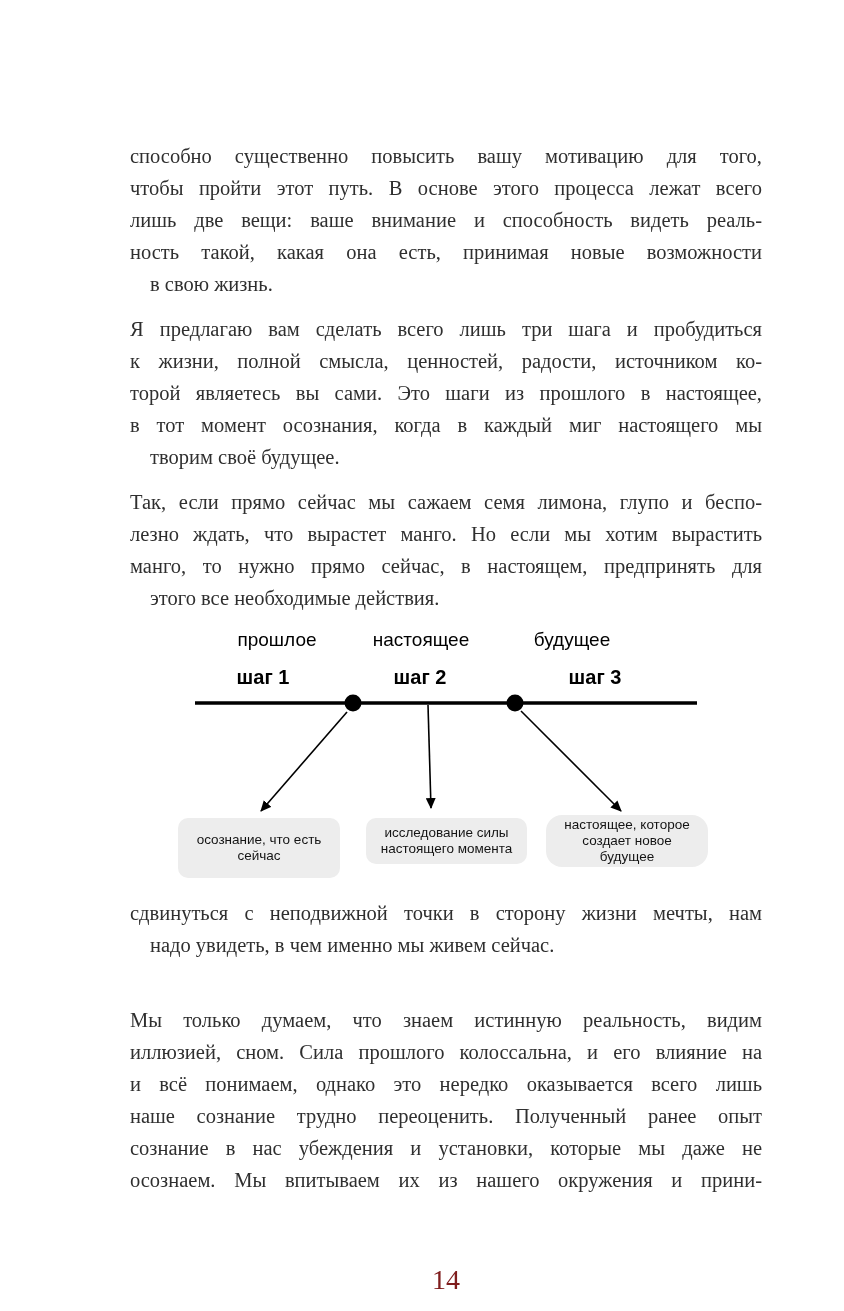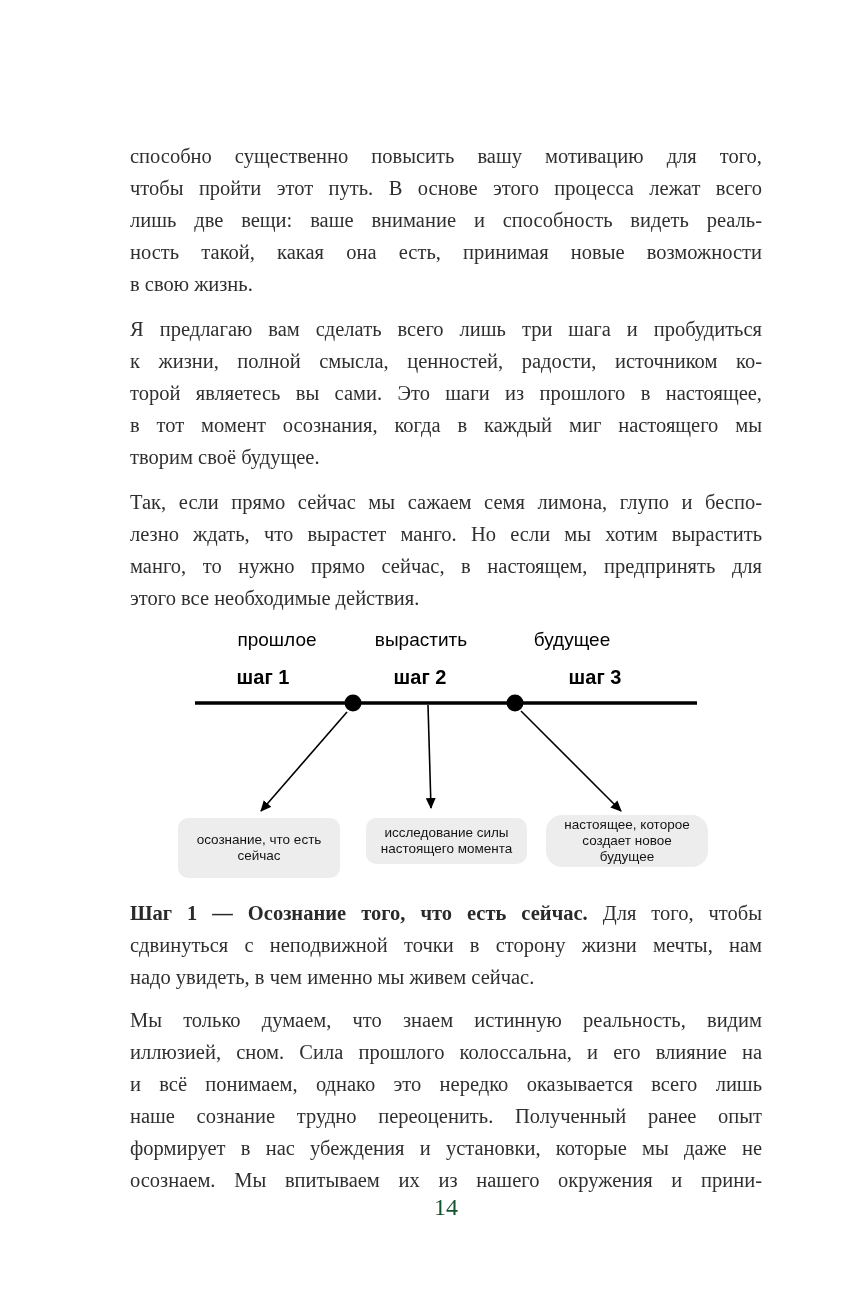--- a/index.html
+++ b/index.html
@@ -20,21 +20,21 @@
     margin: 0;
     font-size: 20.5px;
     line-height: 32px;
   }
   .line {
     display: block;
     text-align: justify;
     text-align-last: justify;
     white-space: normal;
   }
-  .line.last { text-align-last: left; }
+  .line.last { text-align-last: left; margin-left: 20px; }
   .para b { font-weight: bold; color: #2a2a2a; }
 
   #p1 { top: 140px; }
   #p2 { top: 313px; }
   #p3 { top: 486px; }
   #p4 { top: 897px; }
   #p5 { top: 1004px; }
 
   
   .diagram {
@@ -72,24 +72,24 @@
     font-size: 13.5px;
     line-height: 16px;
     color: #141414;
   }
   #box-1 { left: 178px; top: 193px; width: 162px; height: 60px; }
   #box-2 { left: 366px; top: 193px; width: 161px; height: 46px; }
   #box-3 { left: 546px; top: 190px; width: 162px; height: 52px; border-radius: 16px; }
 
   .page-number {
     position: absolute;
-    top: 1194px; left: 130px; width: 632px;
+    top: 1264px; left: 130px; width: 632px;
     text-align: center;
-    font-size: 24px;
-    color: #14532d;
+    font-size: 28px;
+    color: #7f1d1d;
   }
 </style>
 </head>
 <body>
 
 <div class="page">
 
   <p class="para" id="p1">
       <span class="line">способно существенно повысить вашу мотивацию для того,</span>
       <span class="line">чтобы пройти этот путь. В основе этого процесса лежат всего</span>
@@ -122,44 +122,43 @@
       </defs>
       <line x1="195" y1="78" x2="697" y2="78" stroke="#000" stroke-width="3.6"></line>
       <circle cx="353" cy="78" r="8.5" fill="#000"></circle>
       <circle cx="515" cy="78" r="8.5" fill="#000"></circle>
       <line x1="347" y1="87" x2="261" y2="186" stroke="#000" stroke-width="1.6" marker-end="url(#ah)"></line>
       <line x1="428" y1="80" x2="431" y2="183" stroke="#000" stroke-width="1.6" marker-end="url(#ah)"></line>
       <line x1="521" y1="86" x2="621" y2="186" stroke="#000" stroke-width="1.6" marker-end="url(#ah)"></line>
     </svg>
 
     <span class="col-label" id="period-1">прошлое</span>
-    <span class="col-label" id="period-2">вырастить</span>
+    <span class="col-label" id="period-2">настоящее</span>
     <span class="col-label" id="period-3">будущее</span>
 
     <span class="col-label step" id="step-1">шаг 1</span>
     <span class="col-label step" id="step-2">шаг 2</span>
     <span class="col-label step" id="step-3">шаг 3</span>
 
     <div class="dbox" id="box-1">осознание, что есть
 сейчас</div>
     <div class="dbox" id="box-2">исследование силы
 настоящего момента</div>
     <div class="dbox" id="box-3">настоящее, которое
 создает новое
 будущее</div>
   </div>
 
   <p class="para" id="p4">
-    <span class="line"><b>Шаг 1 — Осознание того, что есть сейчас.</b><span> Для того, чтобы</span></span>
     <span><span class="line">сдвинуться с неподвижной точки в сторону жизни мечты, нам</span><span class="line last">надо увидеть, в чем именно мы живем сейчас.</span></span>
   </p>
 
   <p class="para" id="p5">
       <span class="line">Мы только думаем, что знаем истинную реальность, видим</span>
       <span class="line">иллюзией, сном. Сила прошлого колоссальна, и его влияние на</span>
       <span class="line">и всё понимаем, однако это нередко оказывается всего лишь</span>
       <span class="line">наше сознание трудно переоценить. Полученный ранее опыт</span>
-      <span class="line">формирует в нас убеждения и установки, которые мы даже не</span>
+      <span class="line">сознание в нас убеждения и установки, которые мы даже не</span>
       <span class="line">осознаем. Мы впитываем их из нашего окружения и прини-</span>
     </p>
 
   <div class="page-number">14</div>
 </div>
 
 </body></html>

